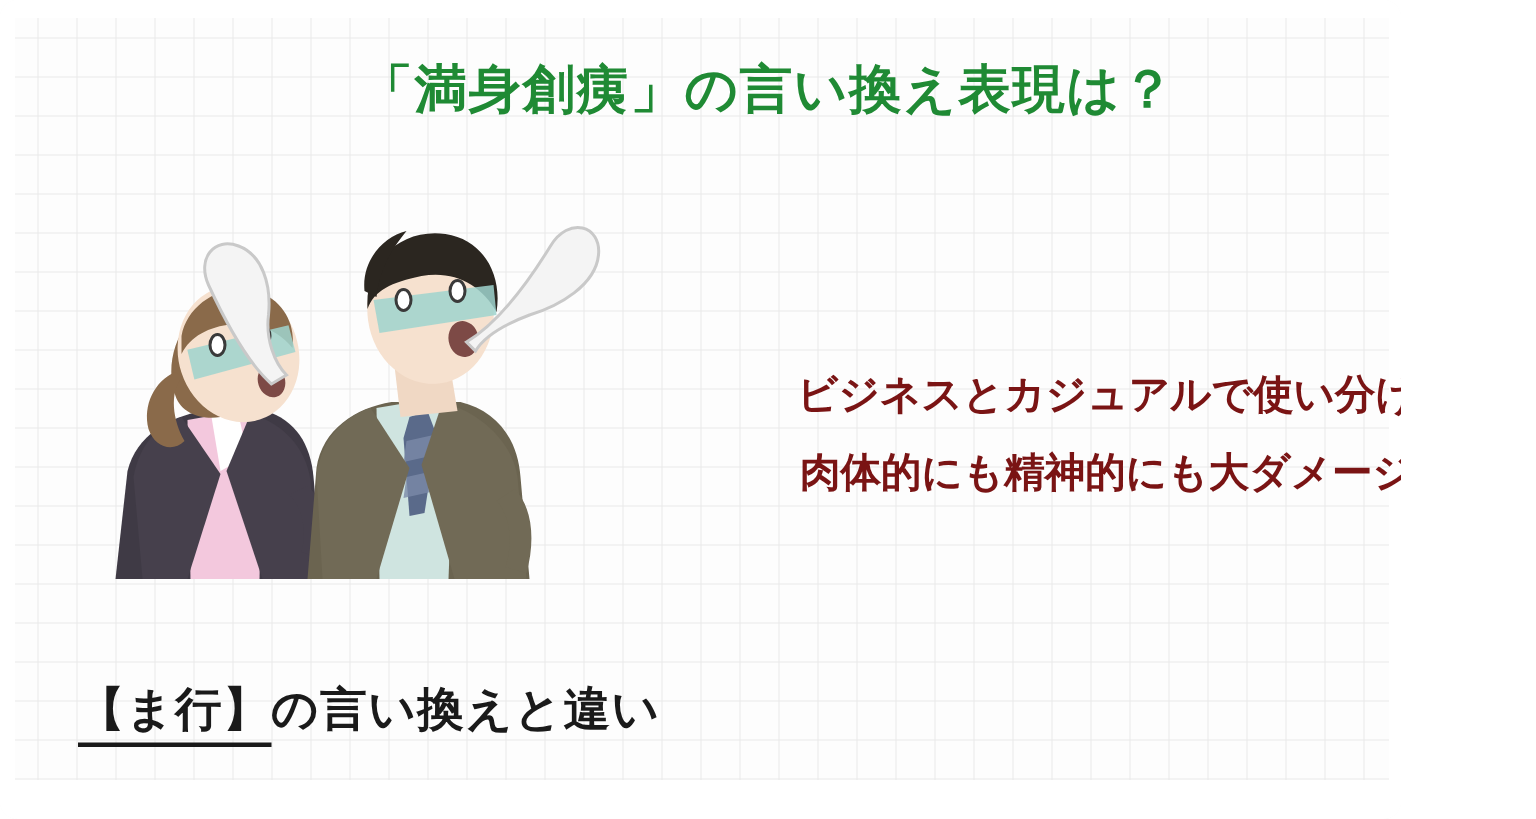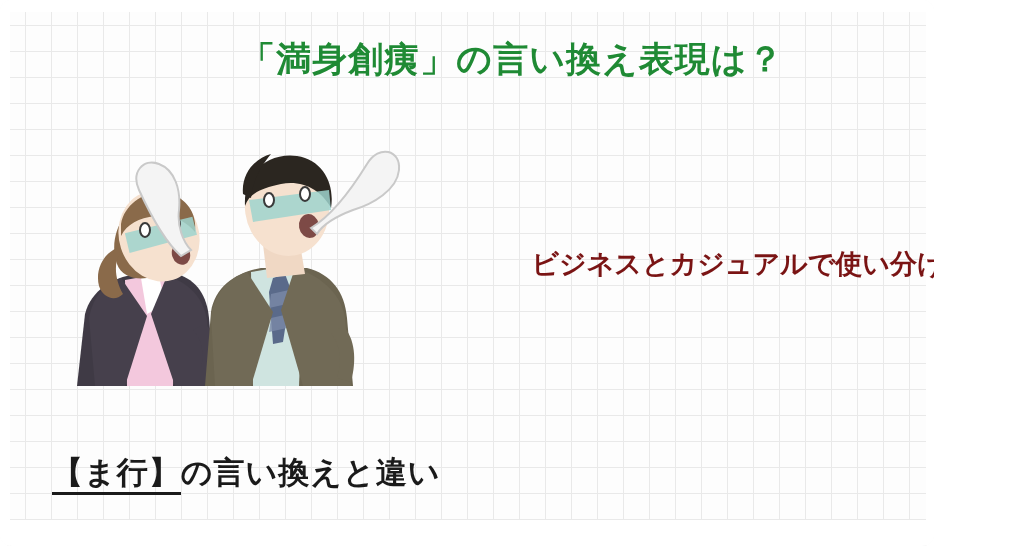--- a/index.html
+++ b/index.html
@@ -90,21 +90,21 @@
   }
   #right-text .line {
     display: block;
   }
 
   
   #footer {
     position: absolute;
     left: 52px;
     top: 452px;
-    font-family: Liberation Sans, sans-serif;
+    font-family: Liberation Mono, monospace;
     font-weight: bold;
     font-size: 31px;
     color: #1a1a1a;
     letter-spacing: 1px;
     white-space: nowrap;
   }
   #footer .underlined {
     border-bottom: 3px solid #1a1a1a;
     padding-bottom: 2px;
   }
@@ -194,19 +194,20 @@
         <path d="M126 128 C110 114 96 88 84 62 C76 44 88 30 104 36 C120 42 126 62 124 82 C122 98 128 114 136 122 Z"></path>
       </g>
       <g stroke="#c9c9c9" stroke-width="2" fill="#f4f4f4">
         <path d="M256 100 C276 88 296 62 312 36 C324 16 346 22 344 42 C342 62 318 76 298 82 C282 88 268 96 262 106 Z"></path>
       </g>
     </svg>
   </div>
 
   <div id="right-text">
     <span class="line">ビジネスとカジュアルで使い分け</span>
+    <span class="line">肉体的にも精神的にも大ダメージ</span>
   </div>
 
   <div id="footer">
     <span class="underlined">【ま行】</span><span>の言い換えと違い</span>
   </div>
 
 </div>
 
 </body></html>

